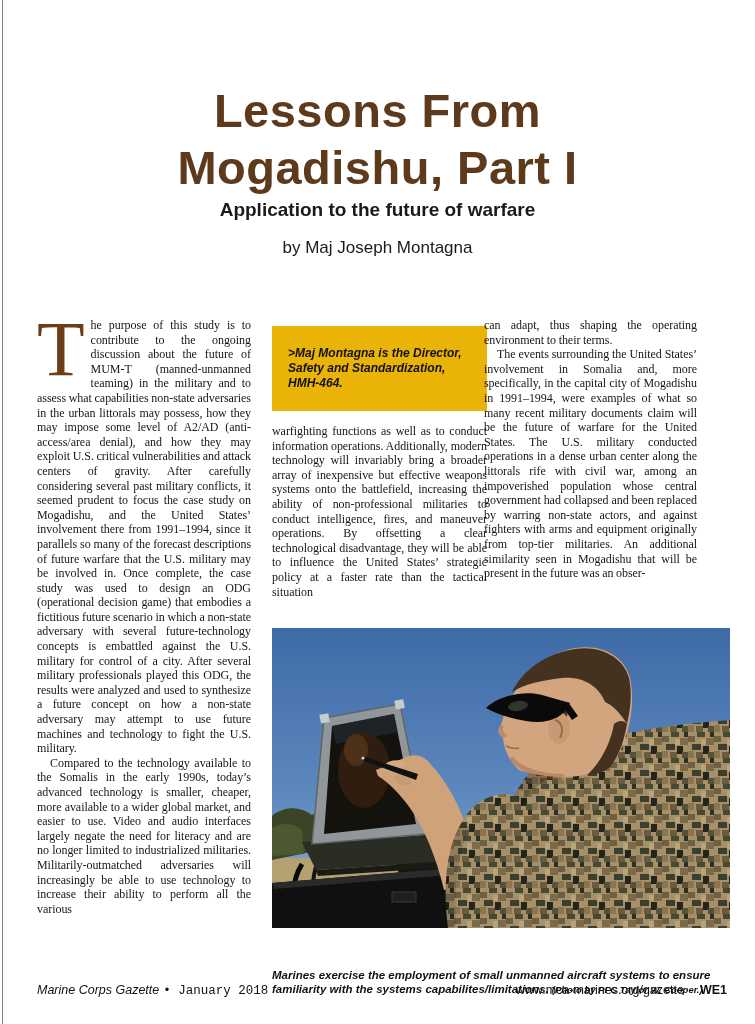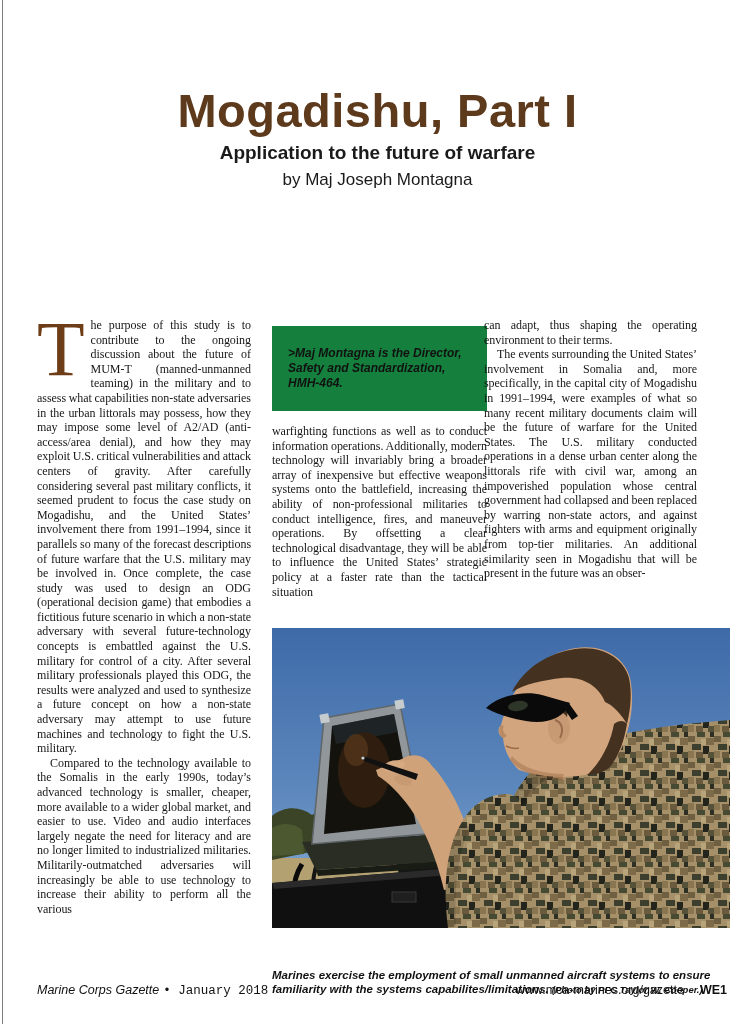--- a/index.html
+++ b/index.html
@@ -13,34 +13,34 @@
           display:flex;align-items:center;justify-content:flex-end;box-sizing:border-box;padding-right:12px;}
   .banner-text{font-family:"Liberation Sans",sans-serif;font-weight:bold;font-variant:small-caps;
                color:#ffffff;font-size:15.5px;letter-spacing:.4px;white-space:nowrap;}
 
   
   .masthead{position:absolute;left:0;top:82px;width:755px;text-align:center;}
   .title{font-family:"Liberation Sans",sans-serif;font-weight:bold;color:#5e3a1c;
          font-size:47px;line-height:57px;letter-spacing:.5px;}
   .subtitle{font-family:"Liberation Sans",sans-serif;font-weight:bold;color:#1a1a1a;
             font-size:19px;margin-top:3px;}
-  .byline{font-family:"Liberation Sans",sans-serif;color:#1a1a1a;font-size:17px;margin-top:6px;}
+  .byline{font-family:"Liberation Sans",sans-serif;color:#1a1a1a;font-size:17px;margin-top:17px;}
 
   
   .body-text{font-size:12px;line-height:14.6px;text-align:justify;
              word-spacing:-0.3px;letter-spacing:-0.05px;}
   .body-text p{margin:0;}
   .col-left{position:absolute;left:37px;top:318px;width:214px;height:652px;overflow:hidden;}
   .col-mid{position:absolute;left:272px;top:318px;width:215px;}
   .col-right{position:absolute;left:484px;top:318px;width:213px;height:307px;overflow:hidden;}
   .dropcap{float:left;font-family:"Liberation Serif",serif;color:#6d3d17;
            font-size:78px;line-height:58px;height:57px;margin:2px 6px 0 0;}
   .indent{text-indent:13px;}
 
-  .author-box{margin-top:8px;height:85px;background:#15803d;display:flex;align-items:center;
+  .author-box{margin-top:8px;height:85px;background:#eab308;display:flex;align-items:center;
               box-sizing:border-box;padding:0 16px;}
   .author-note{font-family:"Liberation Sans",sans-serif;font-weight:bold;font-style:italic;
                font-size:12px;line-height:15px;color:#111111;}
   .mid-para{margin-top:13px;height:204px;overflow:hidden;}
 
   
   .photo-box{position:absolute;left:272px;top:628px;width:458px;height:300px;overflow:hidden;}
   .photo-box svg{display:block;}
 
   .caption{position:absolute;left:272px;top:968px;width:460px;
@@ -62,20 +62,21 @@
 
 <div class="page">
   <div class="edge-line"></div>
 
   <div class="banner">
     <span class="banner-text">Web Edition (Irregular Warfare)</span>
   </div>
 
   <div class="masthead">
     <div class="title">
+      <div>Lessons From</div>
       <div>Mogadishu, Part I</div>
     </div>
     <div class="subtitle">Application to the future of warfare</div>
     <div class="byline">by Maj Joseph Montagna</div>
   </div>
 
   <div class="col-left body-text">
     <p><span class="dropcap">T</span><span>he purpose of this study is to contribute to the ongoing discussion about the future of MUM-T (manned-unmanned teaming) in the military and to assess what capabilities non-state adversaries in the urban littorals may possess, how they may impose some level of A2/AD (anti-access/area denial), and how they may exploit U.S. critical vulnerabilities and attack centers of gravity. After carefully considering several past military conflicts, it seemed prudent to focus the case study on Mogadishu, and the United States’ involvement there from 1991–1994, since it parallels so many of the forecast descriptions of future warfare that the U.S. military may be involved in. Once complete, the case study was used to design an ODG (operational decision game) that embodies a fictitious future scenario in which a non-state adversary with several future-technology concepts is embattled against the U.S. military for control of a city. After several military professionals played this ODG, the results were analyzed and used to synthesize a future concept on how a non-state adversary may attempt to use future machines and technology to fight the U.S. military.</span></p>
     <p class="indent">Compared to the technology available to the Somalis in the early 1990s, today’s advanced technology is smaller, cheaper, more available to a wider global market, and easier to use. Video and audio interfaces largely negate the need for literacy and are no longer limited to industrialized militaries. Militarily-outmatched adversaries will increasingly be able to use technology to increase their ability to perform all the various</p>
   </div>

